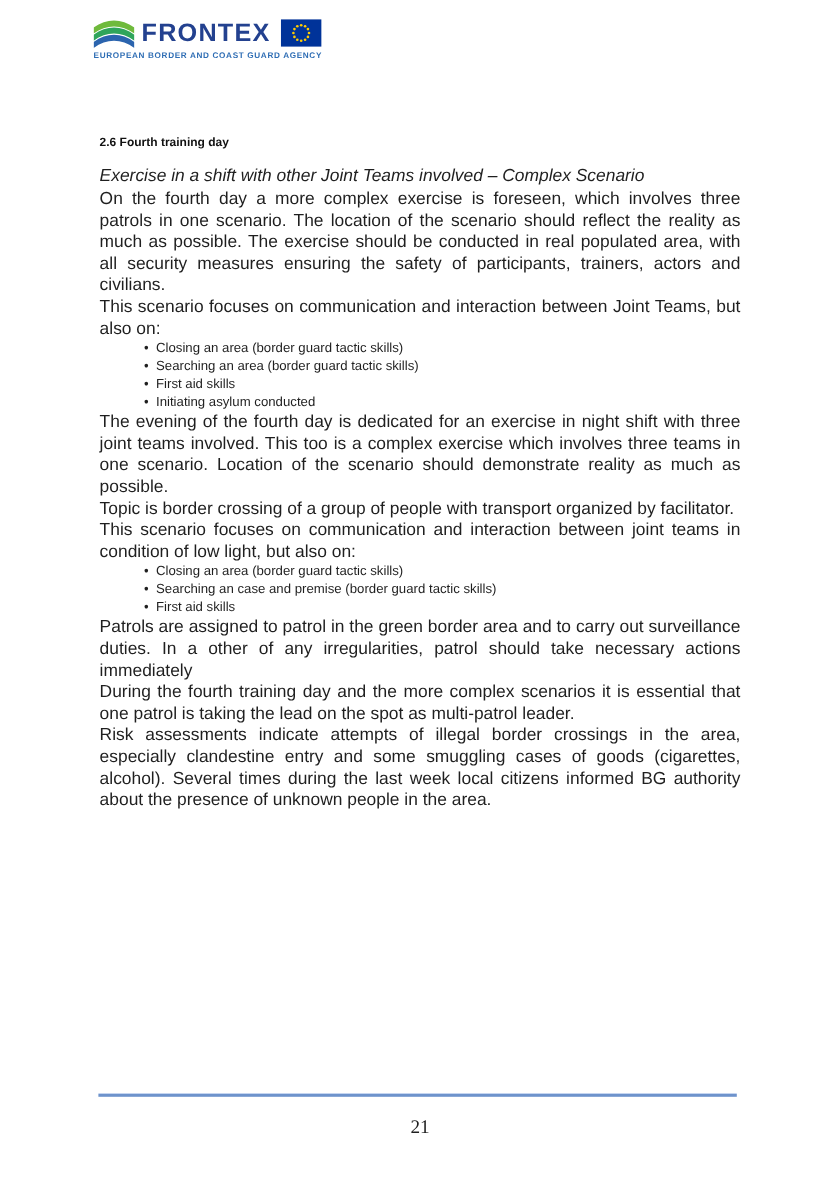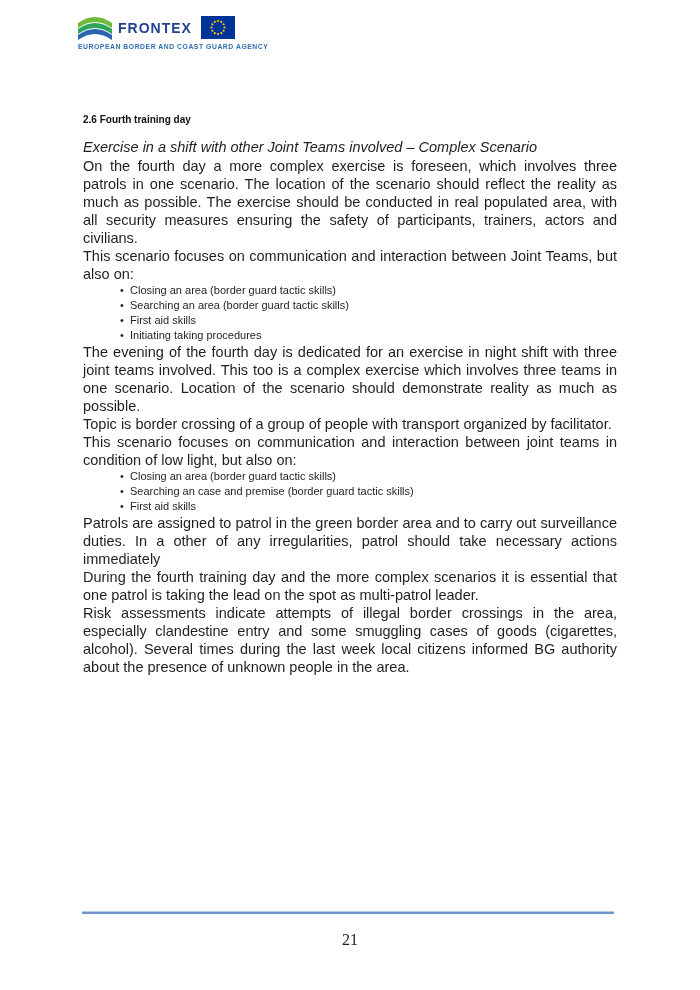--- a/index.html
+++ b/index.html
@@ -9,21 +9,21 @@
     background:#ffffff;
     font-family:"Liberation Sans","DejaVu Sans",sans-serif;
     color:#1f1f1f;
     overflow:hidden;
   }
   
   .logo{position:absolute;top:15px;left:78px;}
   .logo-row{display:flex;align-items:center;}
   .waves{width:34px;height:25px;display:block;}
   .brand{
-    font-size:14px;font-weight:bold;color:#23418F;
+    font-size:21px;font-weight:bold;color:#23418F;
     letter-spacing:1px;margin-left:6px;line-height:1;
   }
   .flag{width:34px;height:23px;display:block;margin-left:9px;}
   .tagline{
     margin-top:3px;
     font-size:6.8px;font-weight:bold;color:#2E6DB4;
     letter-spacing:0.55px;white-space:nowrap;
   }
   
   .content{
@@ -107,21 +107,21 @@
     <p class="sub sub1">Exercise in a shift with other Joint Teams involved – Complex Scenario</p>
 
     <p class="body p1">On the fourth day a more complex exercise is foreseen, which involves three patrols in one scenario. The location of the scenario should reflect the reality as much as possible. The exercise should be conducted in real populated area, with all security measures ensuring the safety of participants, trainers, actors and civilians.</p>
 
     <p class="body p2">This scenario focuses on communication and interaction between Joint Teams, but also on:</p>
 
     <ul class="bullets">
       <li><span class="bullet-marker">•</span><span>Closing an area (border guard tactic skills)</span></li>
       <li><span class="bullet-marker">•</span><span>Searching an area (border guard tactic skills)</span></li>
       <li><span class="bullet-marker">•</span><span>First aid skills</span></li>
-      <li><span class="bullet-marker">•</span><span>Initiating taking procedures</span></li>
+      <li><span class="bullet-marker">•</span><span>Initiating asylum conducted</span></li>
     </ul>
 
 
     <p class="body p3">The evening of the fourth day is dedicated for an exercise in night shift with three joint teams involved. This too is a complex exercise which involves three teams in one scenario. Location of the scenario should demonstrate reality as much as possible.</p>
 
     <p class="body p4">Topic is border crossing of a group of people with transport organized by facilitator.</p>
 
     <p class="body p5">This scenario focuses on communication and interaction between joint teams in condition of low light, but also on:</p>
 
     <ul class="bullets">

